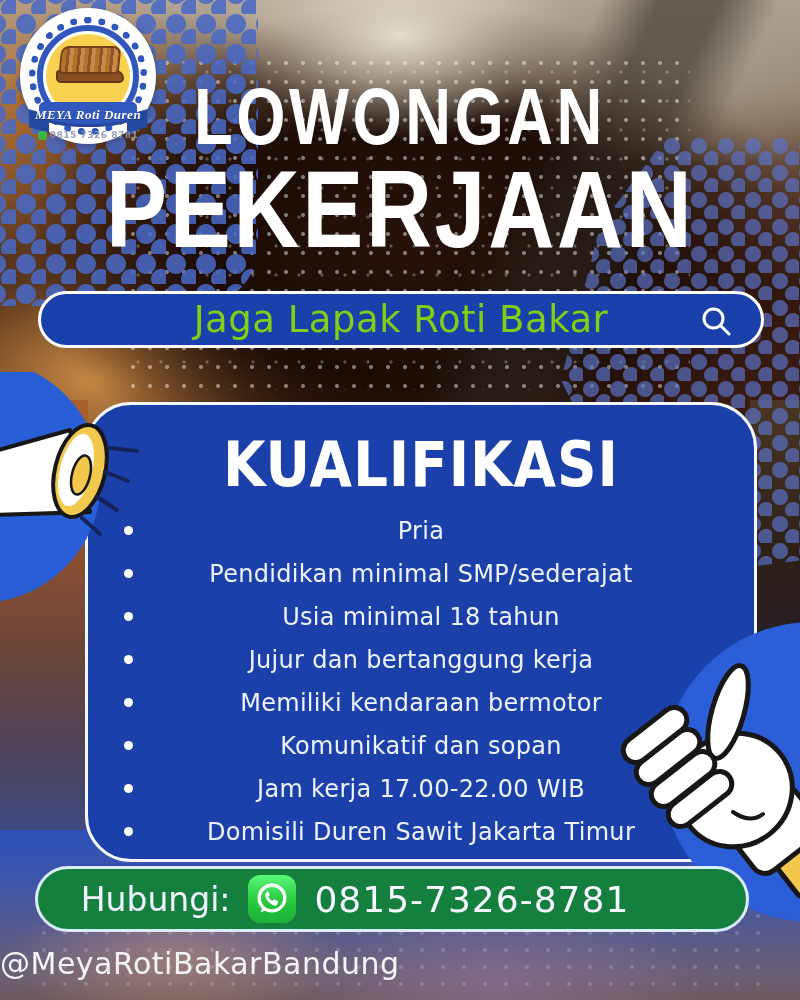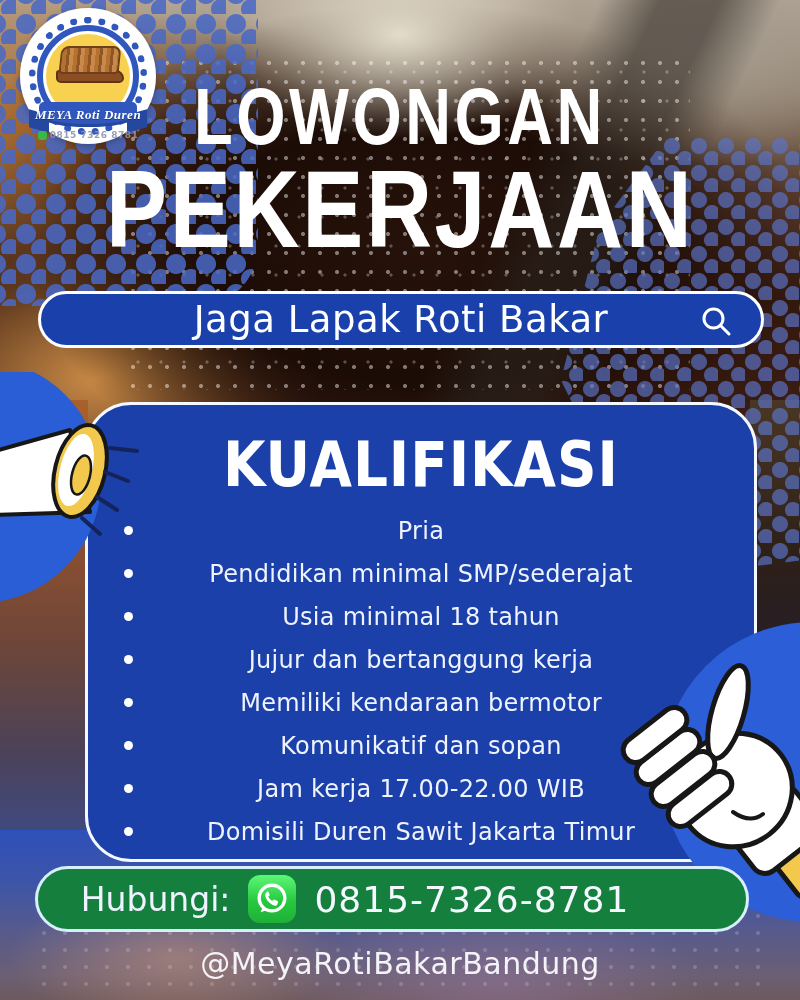--- a/index.html
+++ b/index.html
@@ -117,21 +117,21 @@
     font-weight:700; color:#fff; white-space:nowrap;
   }
   .title1 span{ font-size:72px; letter-spacing:4px; transform:scale(.88,1.1); }
   .title2 span{ font-size:104px; letter-spacing:3px; transform:scale(.88,1.06); }
   
   .search{
     position:absolute; left:38px; top:291px; width:726px; height:57px; z-index:2;
     background:#1a41ab; border:3px solid #ffffff; border-radius:32px;
     display:flex; align-items:center; justify-content:center;
   }
-  .search-text{ font-size:37px; color:#ffffff; letter-spacing:.5px; white-space:nowrap; }
+  .search-text{ font-size:37px; color:#84cc16; letter-spacing:.5px; white-space:nowrap; }
   .search-icon{ position:absolute; right:26px; top:10px; }
   
   .card{
     position:absolute; left:85px; top:402px; width:672px; height:460px; z-index:3;
     background:#1b40a9; border:3px solid #f4f8ff; border-radius:46px;
   }
   .card-heading{ margin-top:28px; text-align:center; }
   .card-heading span{
     display:inline-block; transform:scale(.98,1.1); transform-origin:center;
     font-family:"DejaVu Sans", sans-serif; font-weight:bold; font-size:56px;
@@ -152,21 +152,21 @@
   }
   .contact-label{ font-size:33px; color:#eef3ff; white-space:nowrap; }
   .wa{
     width:48px; height:48px; border-radius:12px; flex:0 0 auto;
     background:linear-gradient(180deg,#5cf777 0%, #27c93f 55%, #1faf38 100%);
     display:flex; align-items:center; justify-content:center;
   }
   .contact-number{ font-size:36px; color:#f5f9ff; letter-spacing:1px; white-space:nowrap; }
   
   .footer{
-    position:absolute; left:0; right:0; top:946px; z-index:2; text-align:center;
+    position:absolute; left:0; right:0; top:946px; z-index:2; 
     font-size:30px; color:#f4f4f8; letter-spacing:.5px;
   }
 </style>
 </head>
 <body>
 
 <div class="poster">
 
   <div class="bg-top"></div>
   <div class="bg-left-strip"></div>

